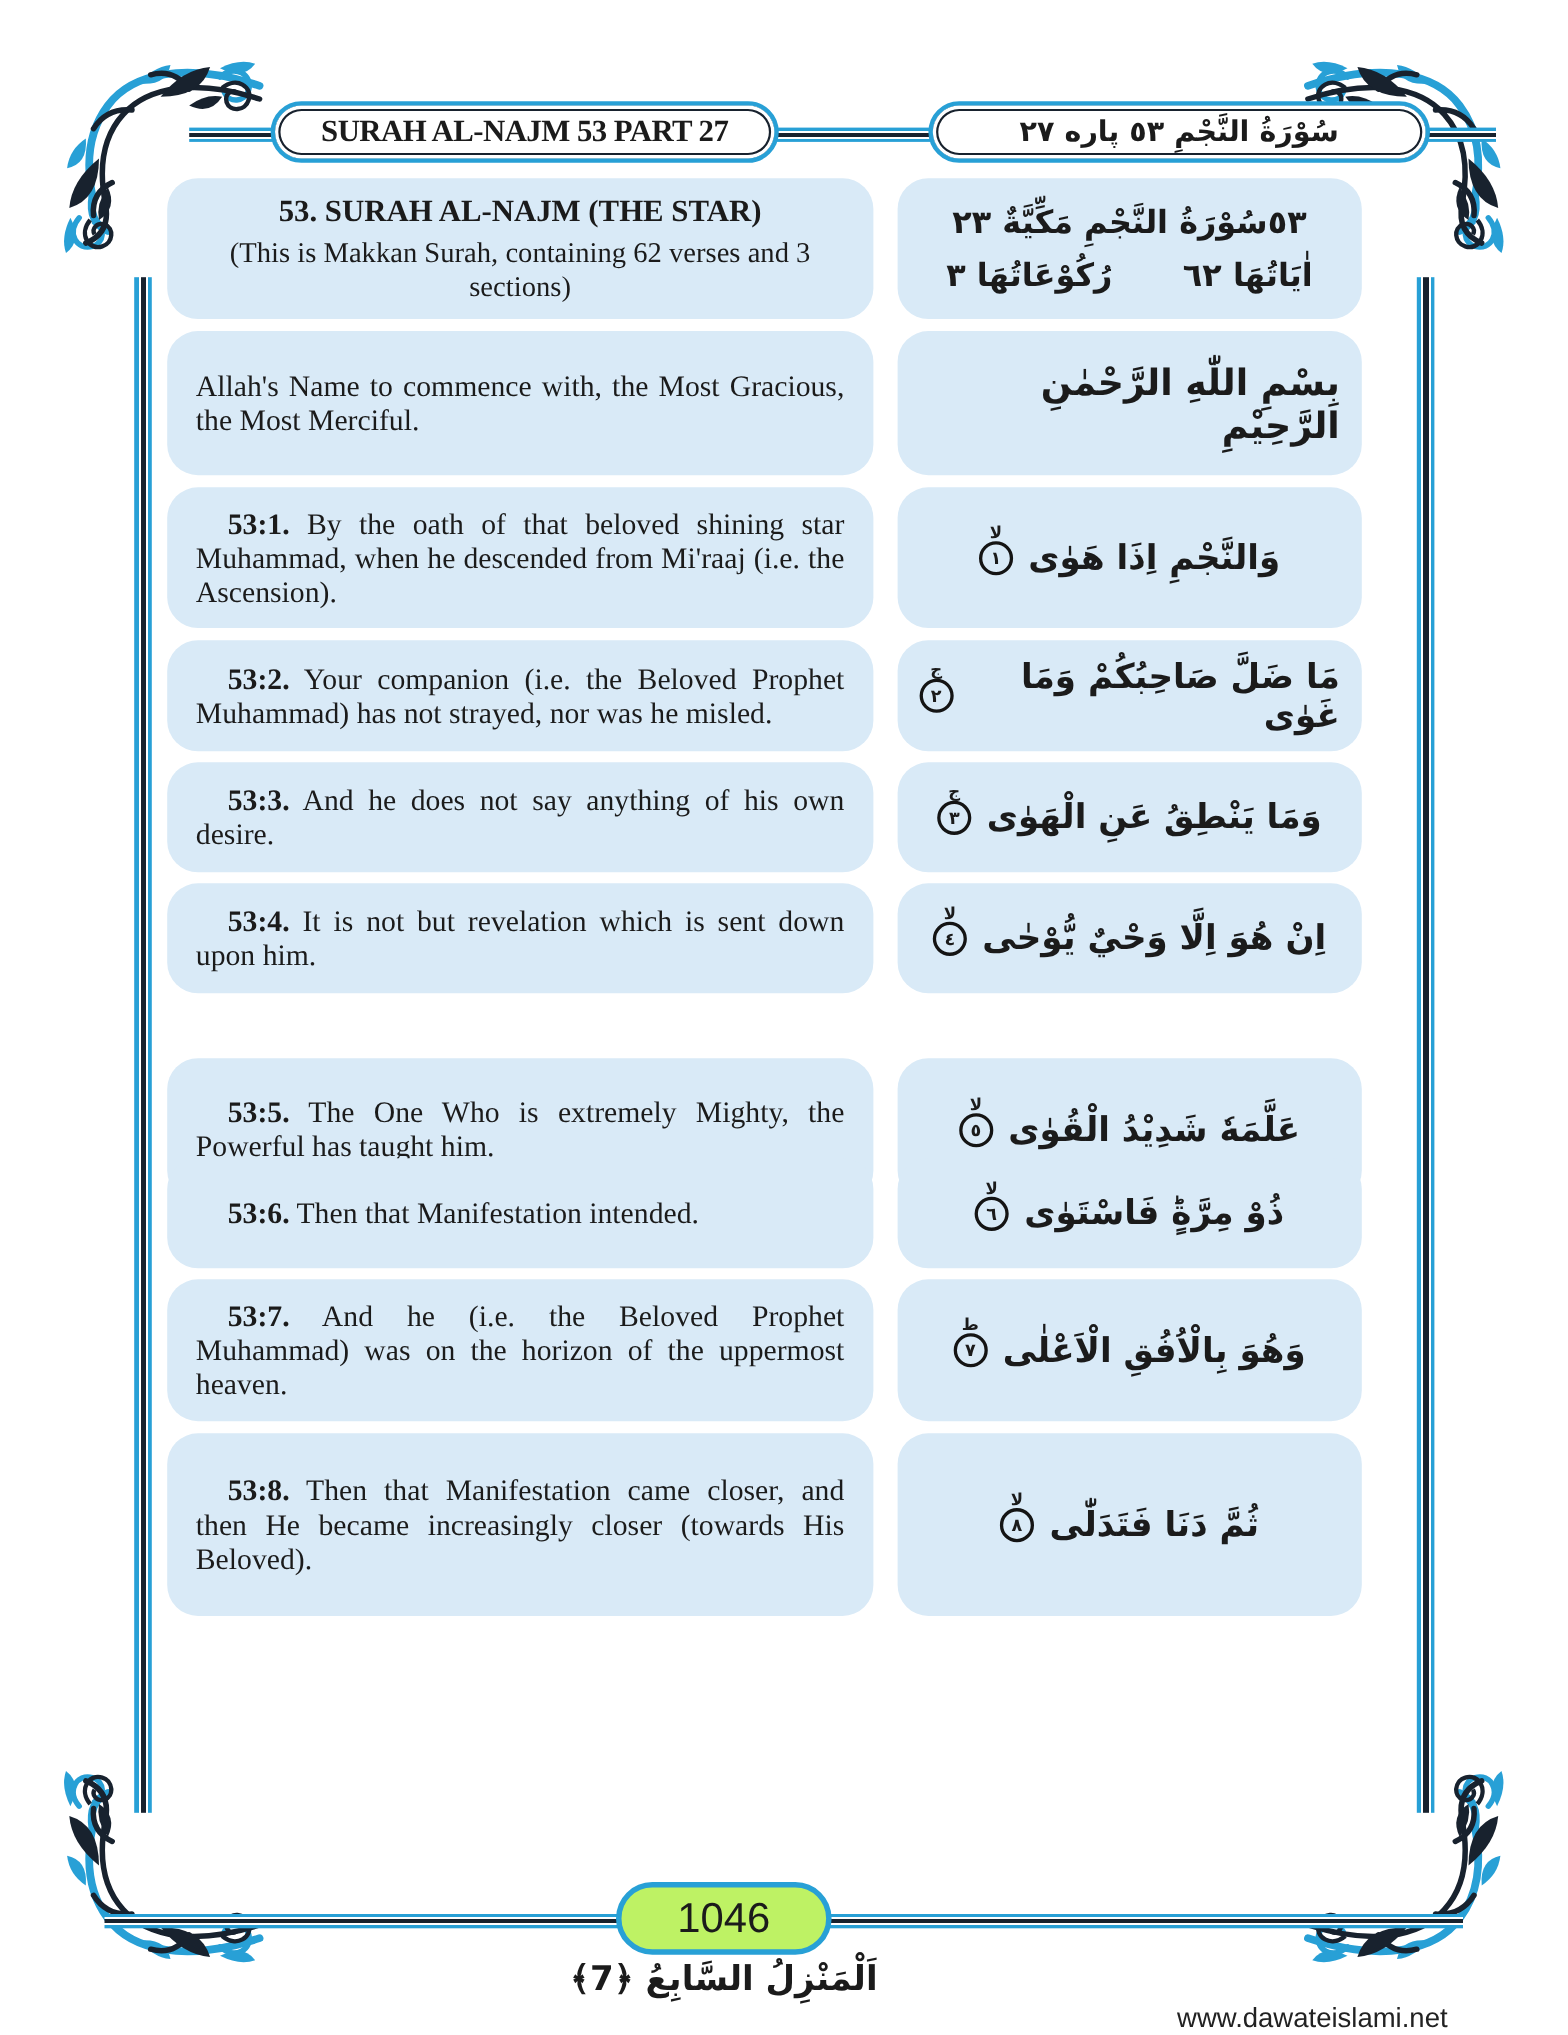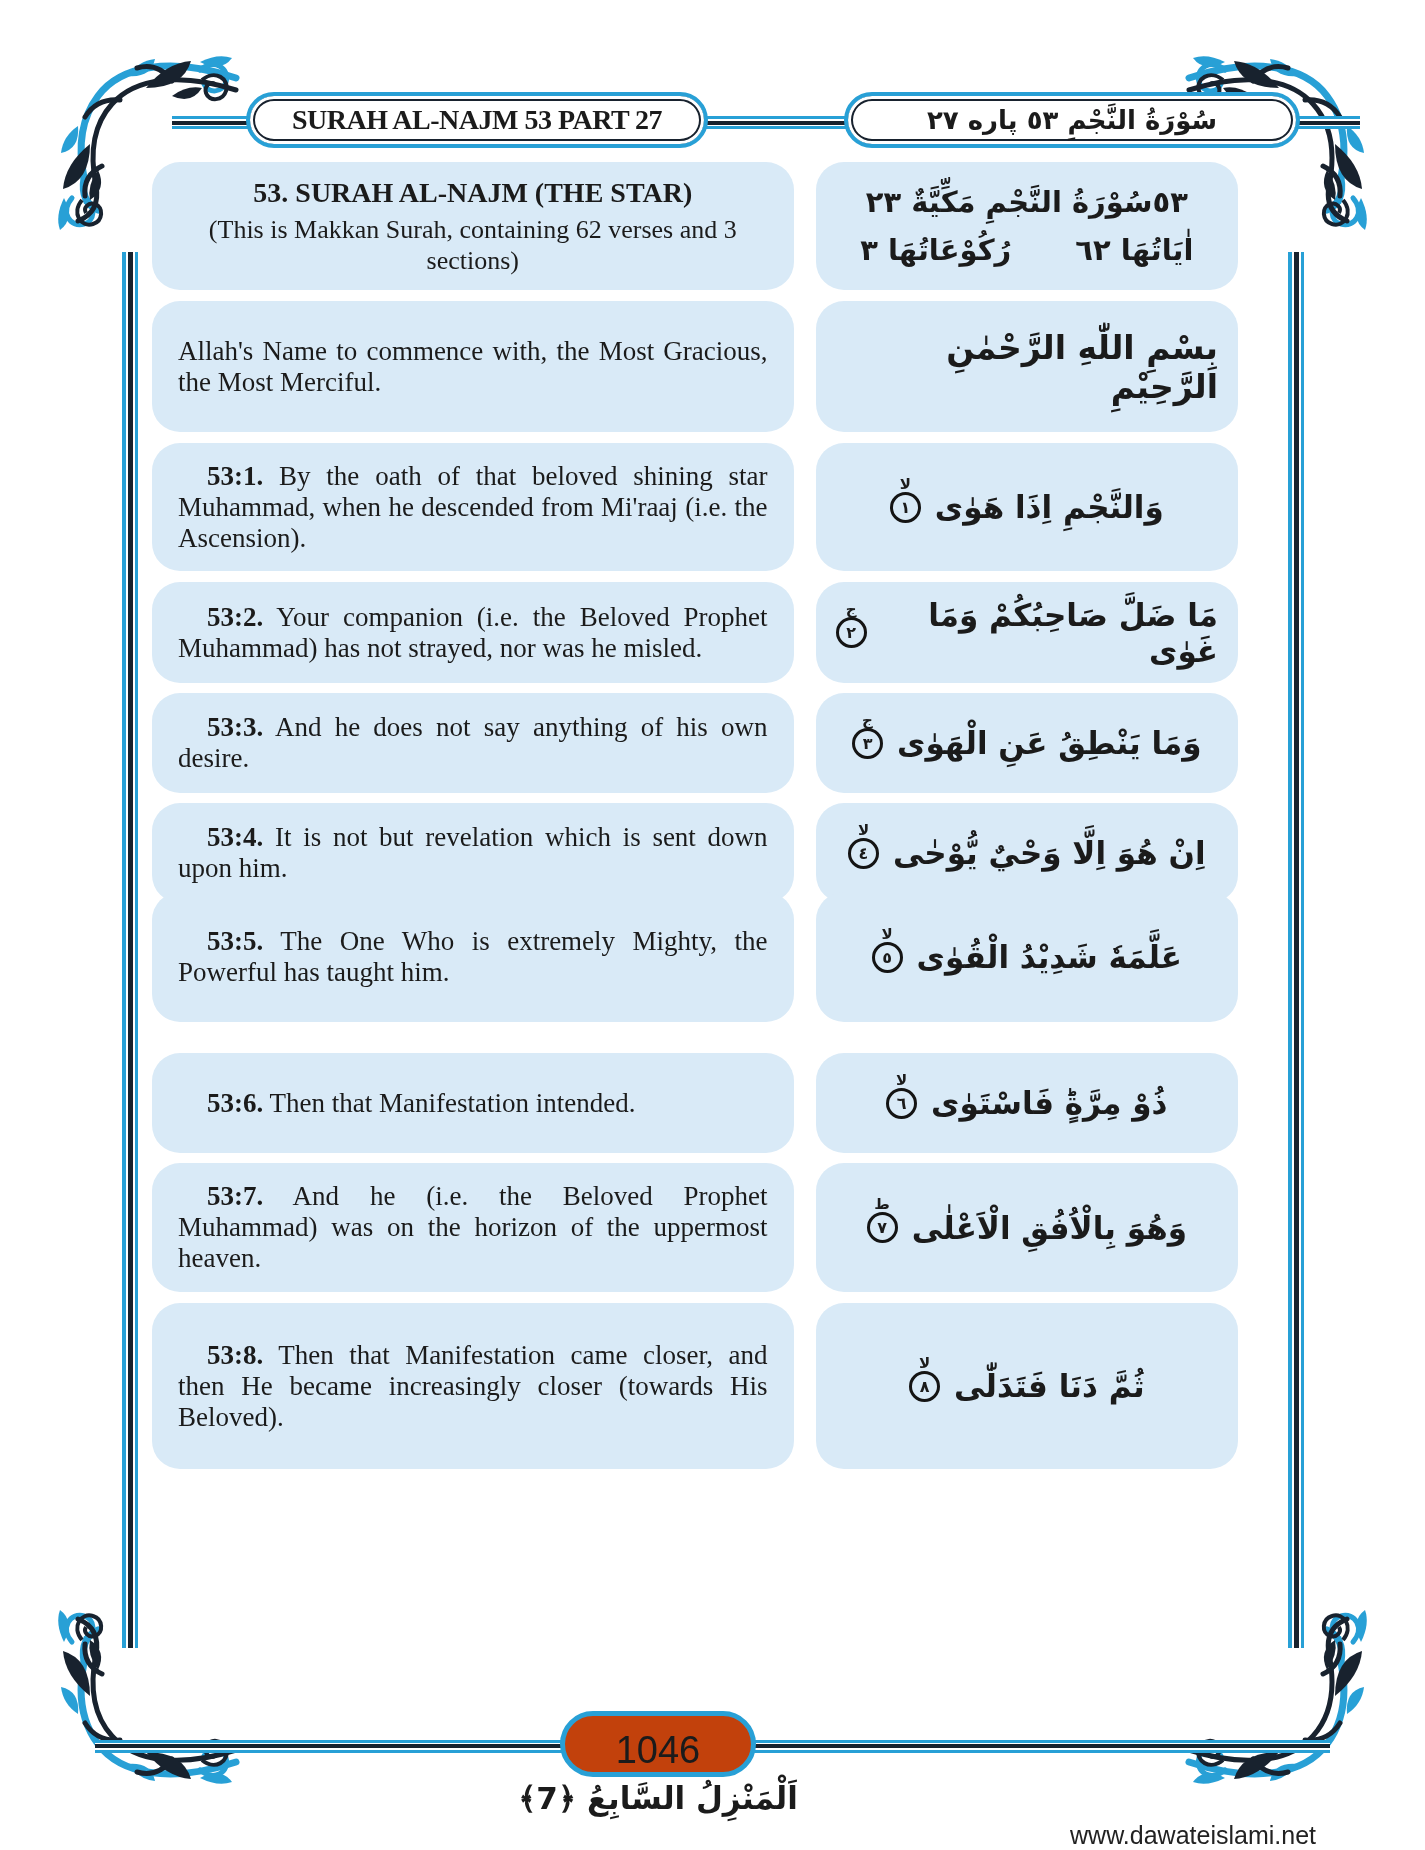--- a/index.html
+++ b/index.html
@@ -75,21 +75,21 @@
     font-size:31px;
   }
   .ar-line { display:flex; align-items:center; justify-content:center; }
 
   .r1  { top:162px;  } .r1 > div  { height:128px; }
   .r2  { top:301px;  } .r2 > div  { height:131px; }
   .r3  { top:443px;  } .r3 > div  { height:128px; }
   .r4  { top:582px;  } .r4 > div  { height:101px; }
   .r5  { top:693px;  } .r5 > div  { height:100px; }
   .r6  { top:803px;  } .r6 > div  { height:100px; }
-  .r7  { top:892px;  } .r7 > div  { height:130px; }
+  .r7  { top:962px;  } .r7 > div  { height:130px; }
   .r8  { top:1053px; } .r8 > div  { height:100px; }
   .r9  { top:1163px; } .r9 > div  { height:129px; }
   .r10 { top:1303px; } .r10 > div { height:166px; }
 
   .title-box { text-align:center; }
   .title-box .t1 { font-weight:bold; font-size:28px; margin-bottom:6px; }
   .title-box .t2 { font-size:26px; line-height:31px; }
 
   .vref { font-weight:bold;margin-left:29px; }
 
@@ -109,23 +109,23 @@
   }
   .ayah-circle {
     display:inline-flex; align-items:center; justify-content:center;
     width:31px; height:31px; border:3px solid #141414; border-radius:50%;
     font-size:16px; font-weight:bold; box-sizing:border-box;
   }
 
   
   .page-pill {
     position:absolute; left:560px; top:1711px; width:196px; height:66px;
-    background:#c2410c; border:5px solid #28a0d6; border-radius:34px;
+    background:#bef264; border:5px solid #28a0d6; border-radius:34px;
     box-sizing:border-box;
-    display:flex; align-items:flex-end; justify-content:center;
+    display:flex; align-items:center; justify-content:center;
     font-family:"Liberation Sans", sans-serif; font-size:38px; color:#1b1b1b;
   }
   .manzil {
     position:absolute; top:1780px; left:0; width:1316px; text-align:center;
     direction:rtl; font-family:"DejaVu Sans", sans-serif;
     font-weight:bold; font-size:31px;
   }
   .website {
     position:absolute; top:1821px; left:0; width:1316px; text-align:right;
     font-family:"Liberation Sans", sans-serif; font-size:25px; color:#222;

